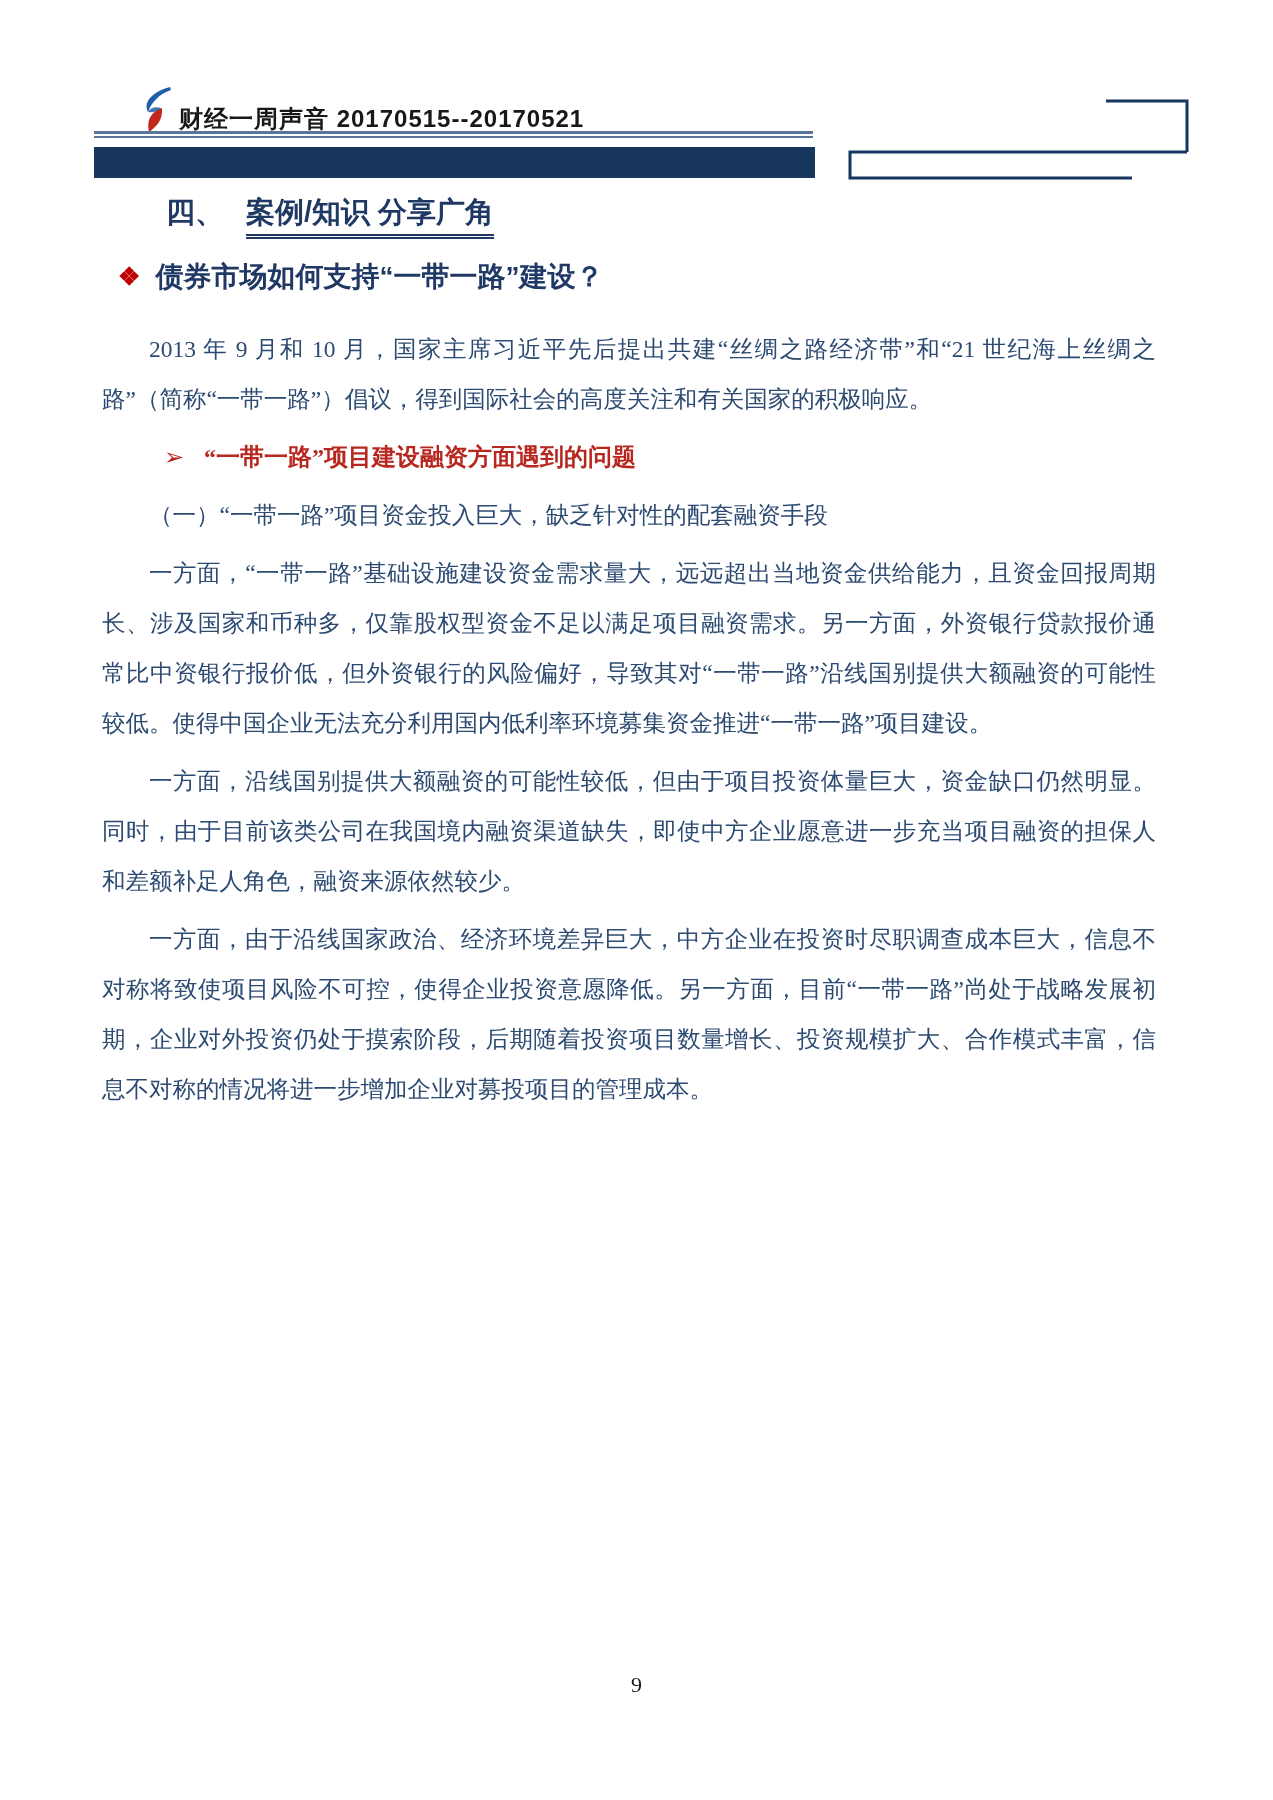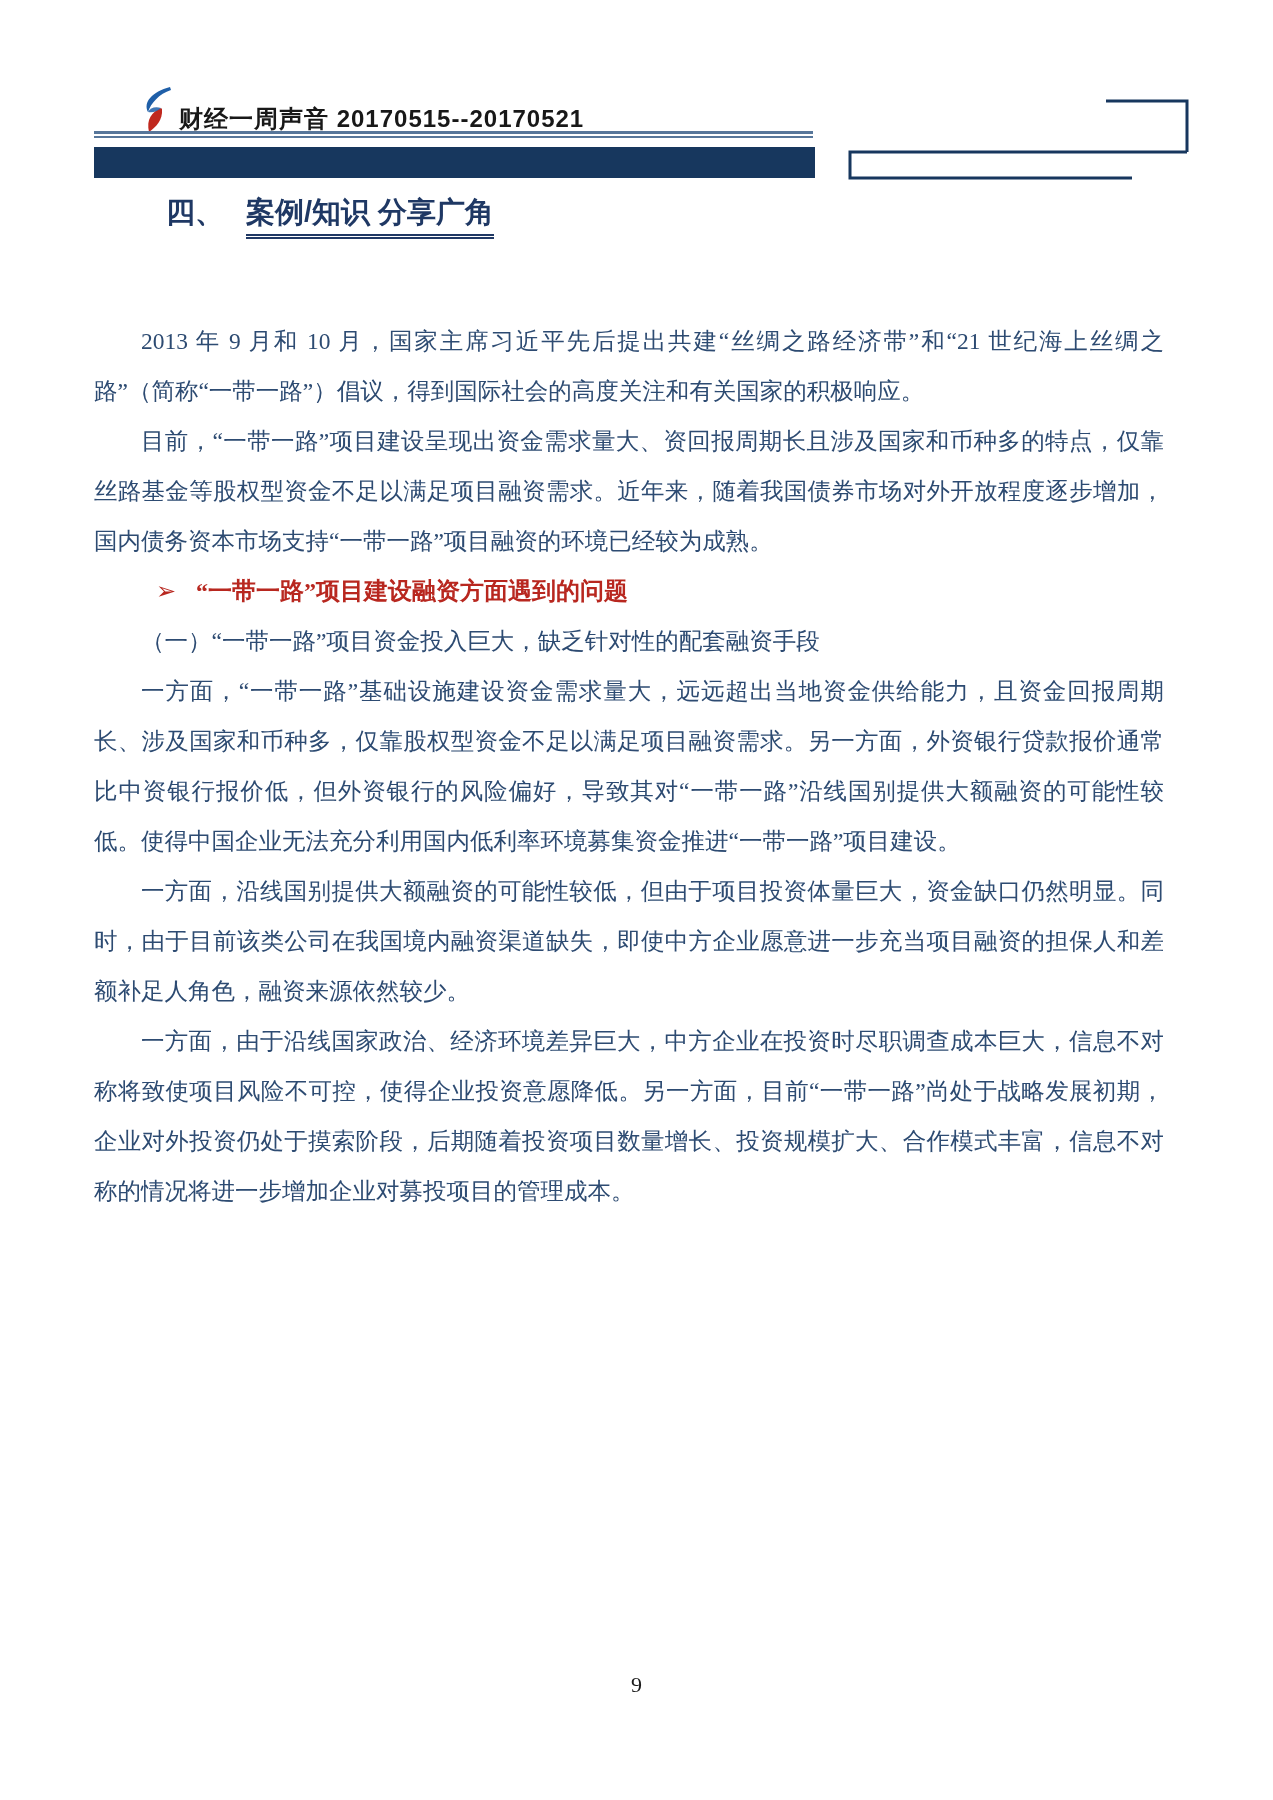--- a/index.html
+++ b/index.html
@@ -52,21 +52,21 @@
   .diamond-bullet{
     color:#C00000;font-size:25px;
     margin-right:15px;position:relative;top:-1px;
   }
   
   .body-text{
     position:absolute;left:94px;top:316px;width:1070px;
     font-size:23.5px;line-height:50px;color:#2D4B72;
   }
   .body-text p{
-    margin:0;
+    margin:8px;
     text-align:justify;
     text-align-last:left;
     text-indent:2em;
   }
   .red-subheading{
     margin:0;
     font-size:24px;font-weight:bold;color:#B8271F;
     line-height:50px;
     padding-left:14px;
     text-indent:0;
@@ -107,24 +107,26 @@
 
   <svg class="corner-deco" viewBox="840 90 360 100" aria-hidden="true">
     <polyline points="1106,101 1187,101 1187,152" fill="none" stroke="#17375E" stroke-width="3"></polyline>
     <polyline points="1187,152 850,152 850,178 1132,178" fill="none" stroke="#17375E" stroke-width="3"></polyline>
   </svg>
 
   <div class="section-heading">
     <span class="section-number">四、</span><span class="section-title-text">案例/知识 分享广角</span>
   </div>
 
+  <div class="article-subtitle">
+    <span class="diamond-bullet">❖</span><span>债券市场如何支持“一带一路”建设？</span>
+  </div>
 
   <div class="body-text">
     <p>2013 年 9 月和 10 月，国家主席习近平先后提出共建“丝绸之路经济带”和“21 世纪海上丝绸之路”（简称“一带一路”）倡议，得到国际社会的高度关注和有关国家的积极响应。</p>
-    <p>目前，“一带一路”项目建设呈现出资金需求量大、资回报周期长且涉及国家和币种多的特点，仅靠丝路基金等股权型资金不足以满足项目融资需求。近年来，随着我国债券市场对外开放程度逐步增加，国内债务资本市场支持“一带一路”项目融资的环境已经较为成熟。</p>
     <p class="red-subheading"><span class="arrow-bullet">➢</span><span>“一带一路”项目建设融资方面遇到的问题</span></p>
     <p>（一）“一带一路”项目资金投入巨大，缺乏针对性的配套融资手段</p>
     <p>一方面，“一带一路”基础设施建设资金需求量大，远远超出当地资金供给能力，且资金回报周期长、涉及国家和币种多，仅靠股权型资金不足以满足项目融资需求。另一方面，外资银行贷款报价通常比中资银行报价低，但外资银行的风险偏好，导致其对“一带一路”沿线国别提供大额融资的可能性较低。使得中国企业无法充分利用国内低利率环境募集资金推进“一带一路”项目建设。</p>
     <p>一方面，沿线国别提供大额融资的可能性较低，但由于项目投资体量巨大，资金缺口仍然明显。同时，由于目前该类公司在我国境内融资渠道缺失，即使中方企业愿意进一步充当项目融资的担保人和差额补足人角色，融资来源依然较少。</p>
     <p>一方面，由于沿线国家政治、经济环境差异巨大，中方企业在投资时尽职调查成本巨大，信息不对称将致使项目风险不可控，使得企业投资意愿降低。另一方面，目前“一带一路”尚处于战略发展初期，企业对外投资仍处于摸索阶段，后期随着投资项目数量增长、投资规模扩大、合作模式丰富，信息不对称的情况将进一步增加企业对募投项目的管理成本。</p>
   </div>
 
   <div class="page-number">9</div>
 
 </div>

